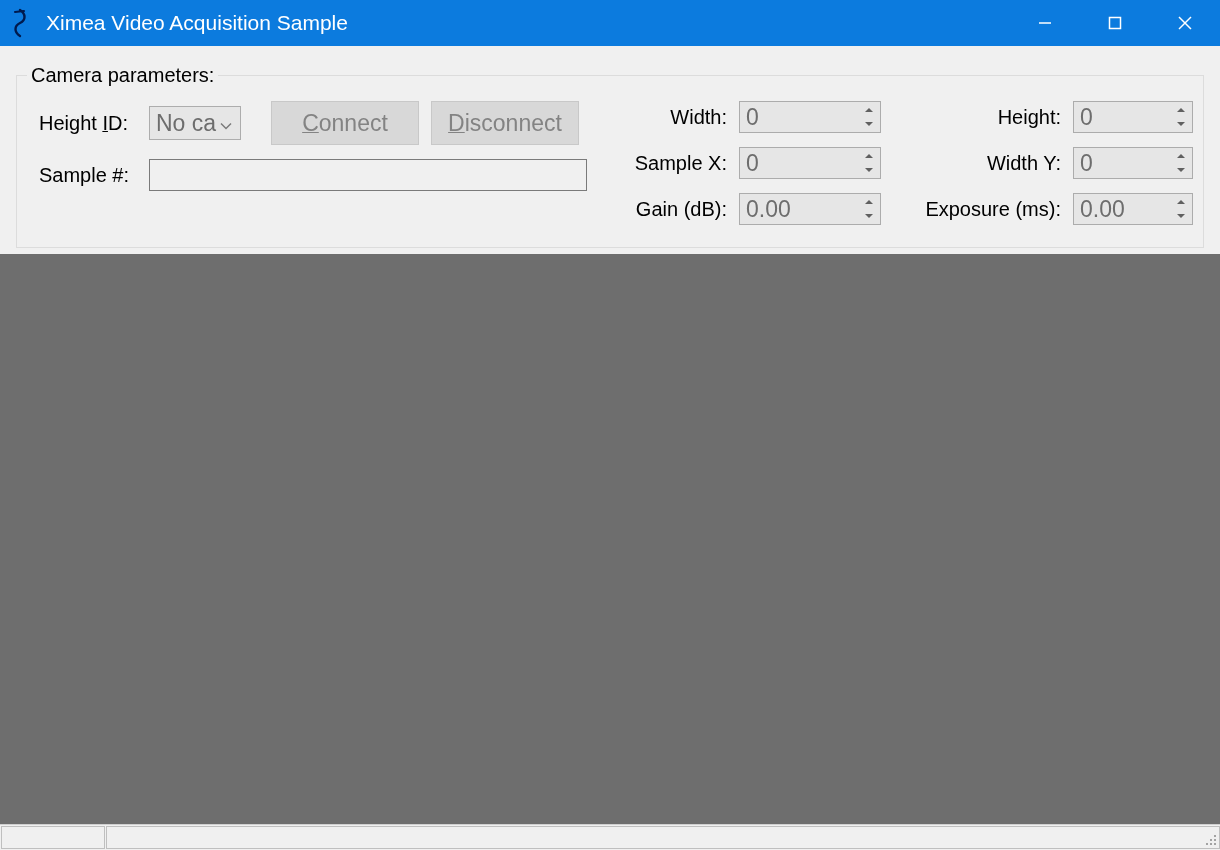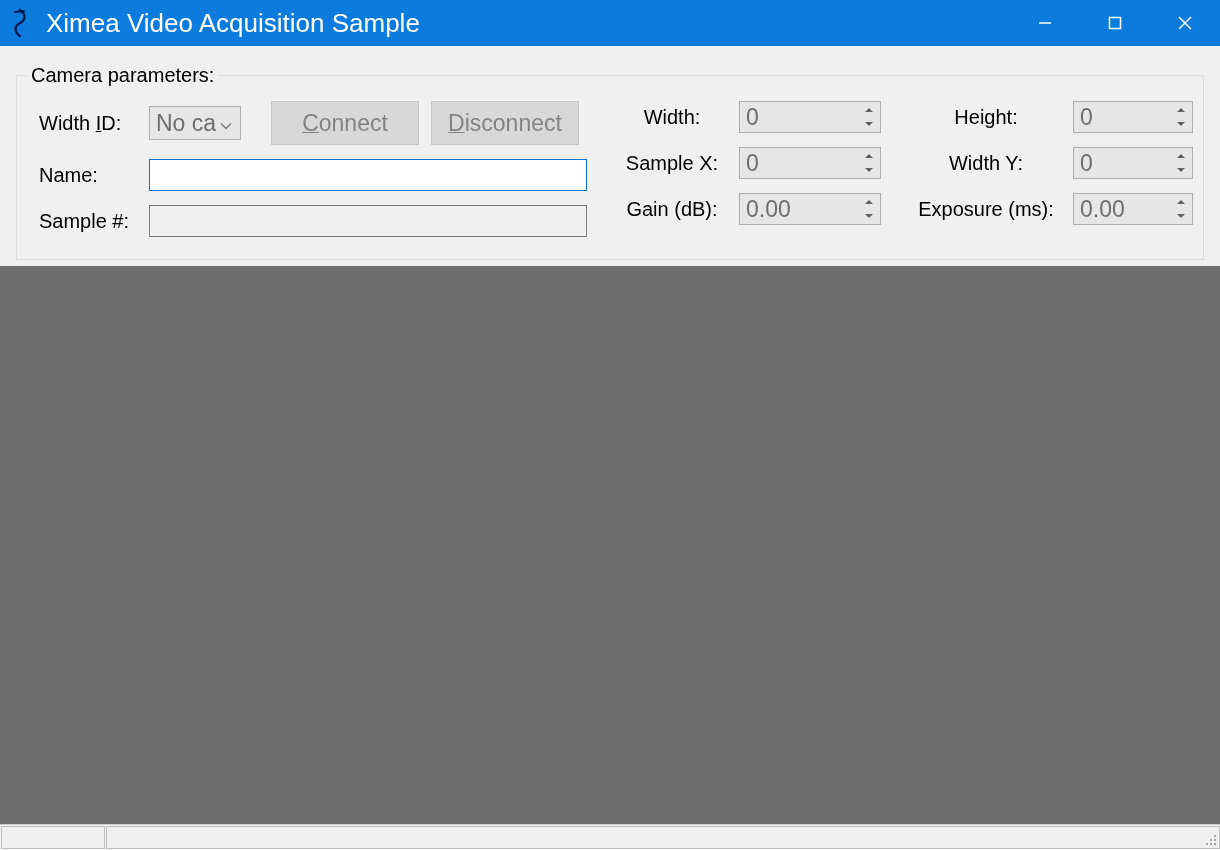--- a/index.html
+++ b/index.html
@@ -13,21 +13,21 @@
     display: flex;
     flex-direction: column;
   }
   
   .titlebar {
     background: #0c7bde;
     height: 46px;
     display: flex;
     align-items: center;
     color: #fff;
-    font-size: 26px;
+    font-size: 21px;
     font-weight: 400;
     padding-left: 10px;
     user-select: none;
   }
   .titlebar .app-icon {
     width: 22px;
     height: 30px;
     margin-right: 14px;
     display: flex;
     align-items: center;
@@ -78,21 +78,21 @@
   .row {
     display: flex;
     align-items: center;
     margin-top: 14px;
     gap: 12px;
   }
   .row.first { margin-top: 4px; }
   .lbl {
     font-size: 20px;
     color: #000;
-    text-align: center;
+    text-align: right;
   }
   .col.left .lbl { width: 110px; text-align: left; padding-left: 12px;}
   .col.mid  .lbl { width: 110px; }
   .col.right .lbl{ width: 150px; }
 
   .u { text-decoration: underline; text-decoration-thickness: 1px; }
 
   .combo, .tbox, .spin, .btn {
     font-size: 23px;
     font-family: inherit;
@@ -230,43 +230,39 @@
 
 <div class="client">
   <div class="upper">
     <fieldset class="group">
       <legend>Camera parameters:</legend>
       <div class="cols">
 
         <div class="col left">
           <div class="row first">
             <div class="lbl">
-              <span>Width </span><span class="u">I</span><span>D:</span>
+              <span>Height </span><span class="u">I</span><span>D:</span>
             </div>
             <div class="combo">
               <span>No ca</span>
               <span class="chev">
                 <svg width="12" height="8">
                     <path d="M1 1 L6 6 L11 1" stroke="#7a7a7a" stroke-width="1.5" fill="none"></path>
                   </svg>
               </span>
             </div>
             <div style="width:6px"></div>
             <div class="btn">
               <span class="u">C</span>
                 <span>onnect</span>
             </div>
             <div class="btn">
               <span class="u">D</span>
                 <span>isconnect</span>
             </div>
-          </div>
-          <div class="row">
-            <div class="lbl">Name:</div>
-            <div class="tbox focused"><span></span></div>
           </div>
           <div class="row">
             <div class="lbl">Sample #:</div>
             <div class="tbox"><span></span></div>
           </div>
         </div>
 
         <div class="col mid">
           <div class="row first">
             <div class="lbl">Width:</div>

